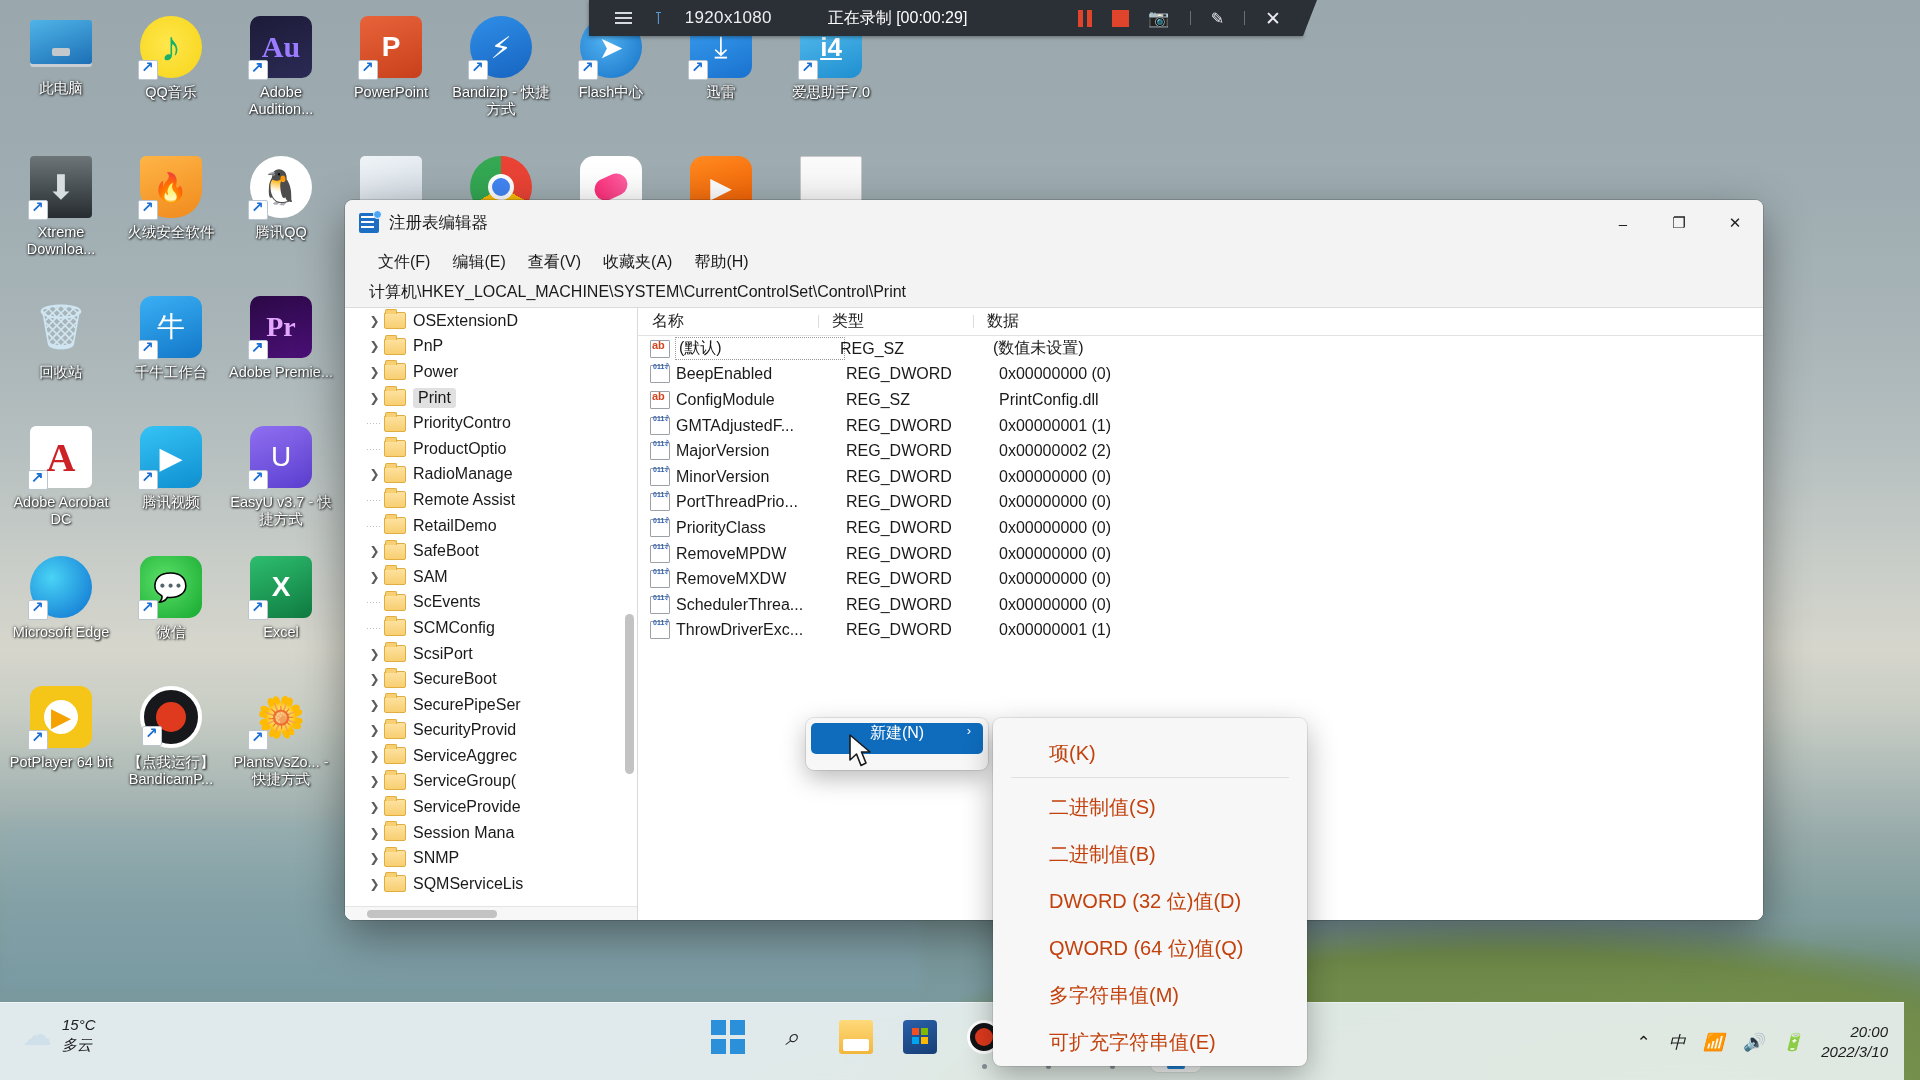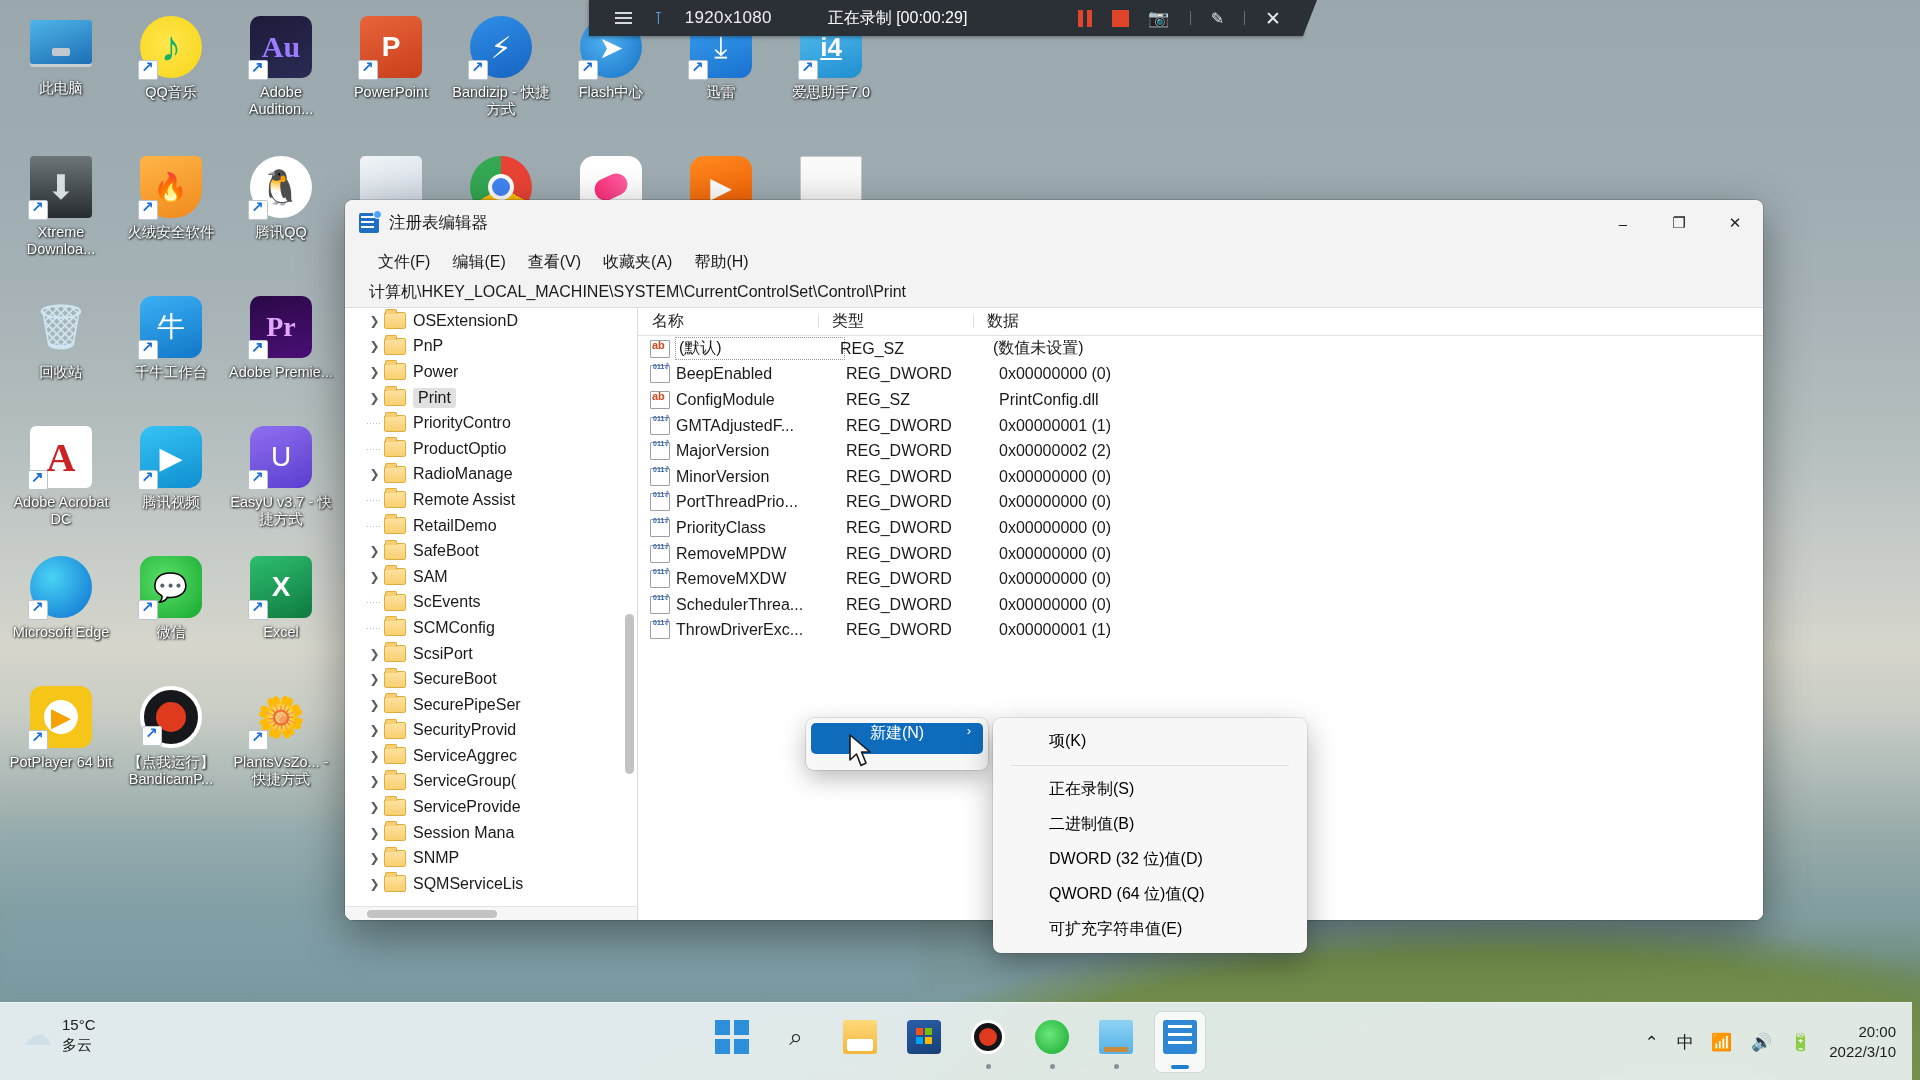--- a/index.html
+++ b/index.html
@@ -255,32 +255,33 @@
     font-size: 16px;
   }
   #ctx-new .chev { position:absolute; right: 12px; font-size: 13px; }
 
   #sub-menu {
     position: absolute; left: 993px; top: 718px; width: 314px;
     background: #f7f7f7; border-radius: 8px;
     box-shadow: 0 10px 30px rgba(0,0,0,.30), 0 0 0 1px rgba(0,0,0,.09);
     z-index: 56; padding: 6px 4px;
   }
-  .sub-item { height: 35px; display:flex; align-items:center; padding-left: 52px; font-size: 16px; color:#000000; border-radius:5px; }
+  .sub-item { height: 35px; display:flex; align-items:center; padding-left: 52px; font-size: 20px; color:#c2410c; border-radius:5px;margin-top:12px; }
   .sub-sep { height:1px; background:#e0e0e0; margin: 6px 14px; }
 
   #cursor { position:absolute; left: 848px; top: 733px; z-index: 70; }
 
   
   #taskbar {
-    position:absolute; left:0; right:8px; bottom:0; height: 78px;
+    position:absolute; left:0; right:16px; bottom:0; height: 78px;
     background: rgba(238,245,247,.88);
     backdrop-filter: blur(22px);
     border-top: 1px solid rgba(255,255,255,.5);
     z-index: 50;
+    font-style: italic;
   }
   #tb-weather { position:absolute; left: 22px; top: 12px; display:flex; align-items:center; gap: 10px; }
   .tbw-icon { font-size: 30px; color:#cfe0ea; }
   .tbw-text { font-size: 15px; color:#202020; line-height:1.3; }
   #tb-center { position:absolute; left:50%; transform:translateX(-50%); top: 9px; display:flex; gap: 14px; align-items:flex-start;}
   .tb-app { width: 50px; height: 60px; display:flex; flex-direction:column; align-items:center; justify-content:flex-start; position:relative; border-radius:7px; padding-top:8px;}
   .tb-app.active { background: rgba(255,255,255,.75); box-shadow: 0 0 0 1px rgba(0,0,0,.06);}
   .tb-ic { width: 34px; height: 34px; position:relative; }
   .tb-dot { position:absolute; bottom: 3px; width:5px;height:5px;border-radius:50%; background:#8a9096;}
   .tb-bar { position:absolute; bottom: 3px; width:18px;height:4px;border-radius:2px; background:#1e7fd0;}
@@ -724,24 +725,25 @@
 <div id="ctx-menu">
   <div id="ctx-new">
     <span>新建(N)</span>
     <span class="chev">›</span>
   </div>
 </div>
 
 <div id="sub-menu">
     <div class="sub-item">项(K)</div>
     <div class="sub-sep"></div>
-    <div class="sub-item">正在录制(S)</div>
+    <div class="sub-item">二进制值(S)</div>
     <div class="sub-item">二进制值(B)</div>
     <div class="sub-item">DWORD (32 位)值(D)</div>
     <div class="sub-item">QWORD (64 位)值(Q)</div>
+    <div class="sub-item">多字符串值(M)</div>
     <div class="sub-item">可扩充字符串值(E)</div>
   </div>
 
 <svg id="cursor" width="26" height="38" viewBox="0 0 26 38">
   <path d="M2 2 L2 27 L8.5 21 L13 32.5 L18 30 L13.5 19 L22 19 Z" fill="#ffffff" stroke="#1a1a1a" stroke-width="1.6" stroke-linejoin="round"></path>
 </svg>
 
 <div id="taskbar">
   <div id="tb-weather">
     <div class="tbw-icon">☁</div>

